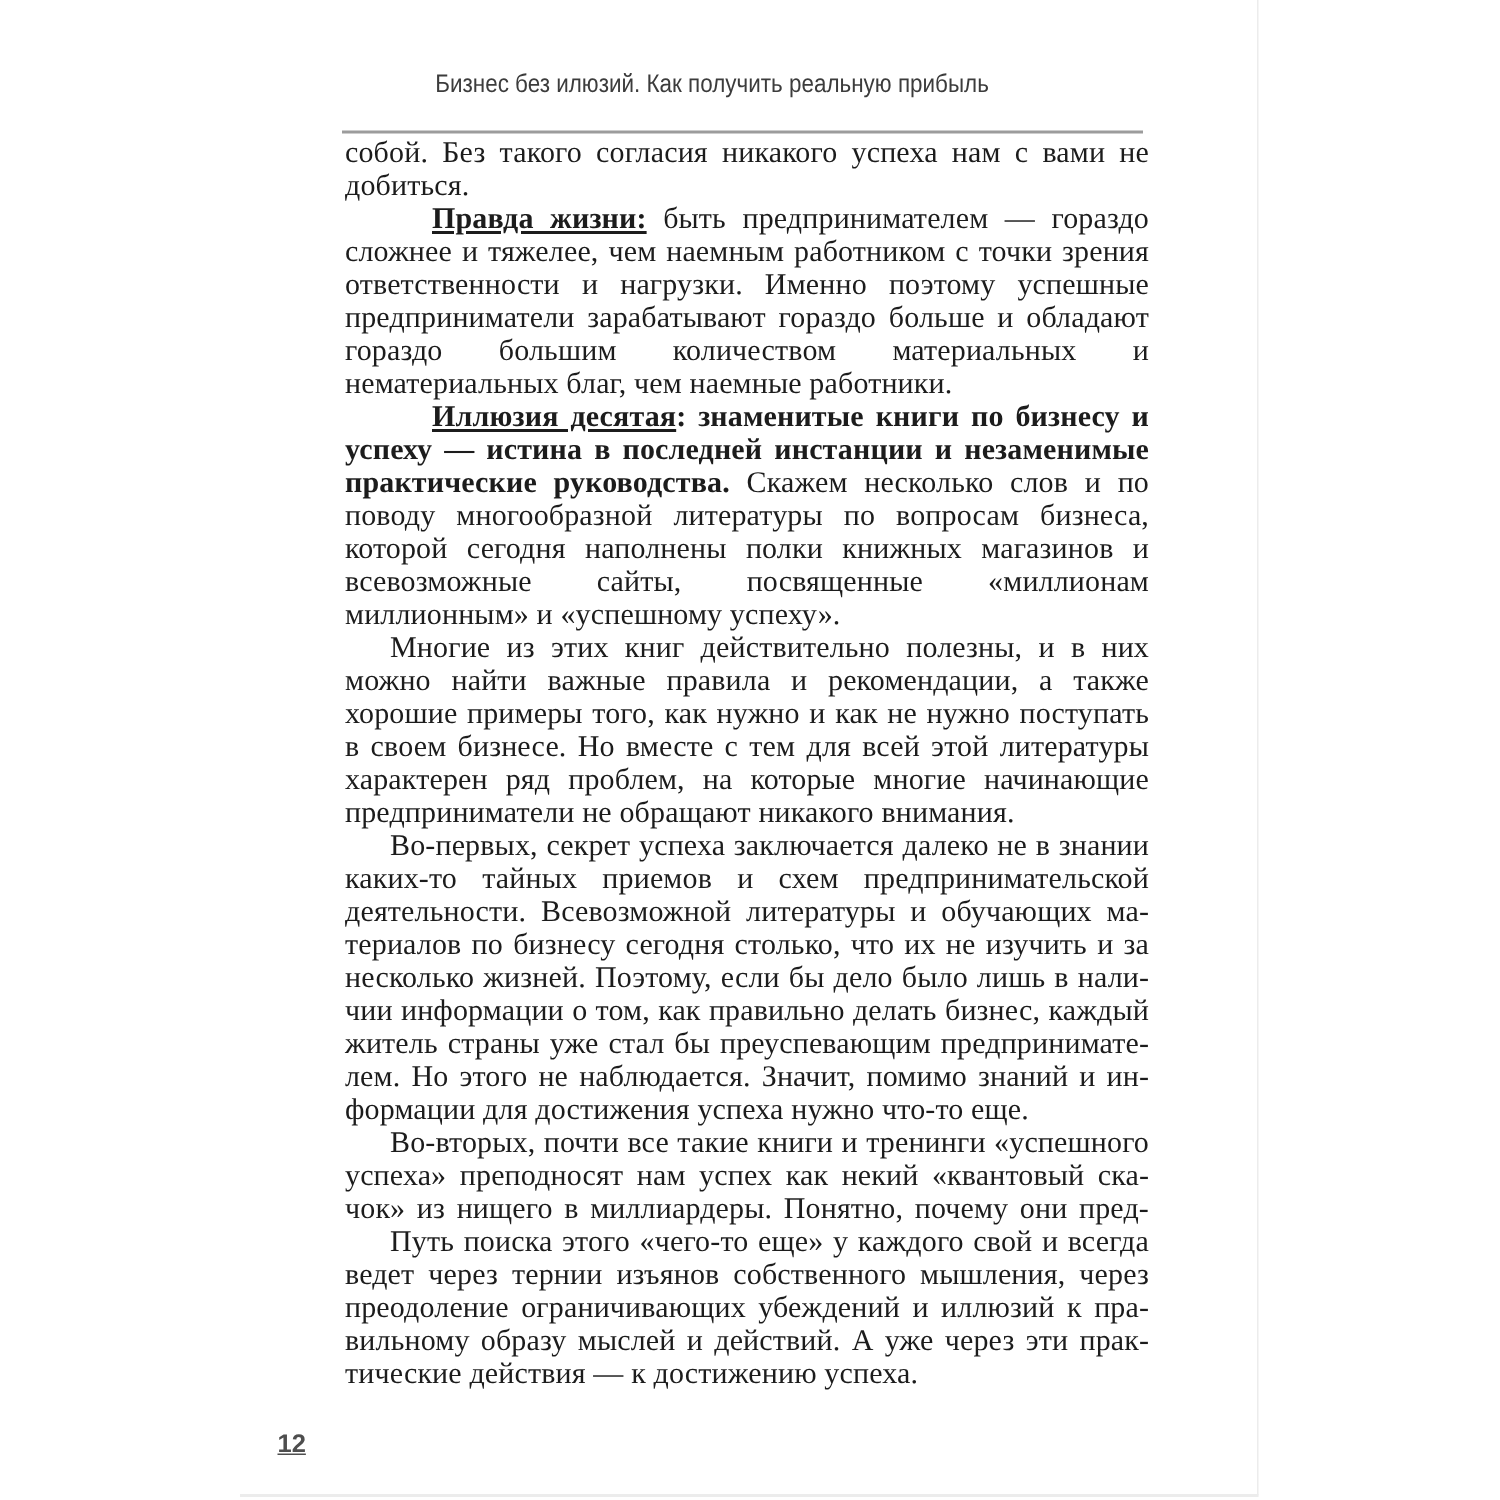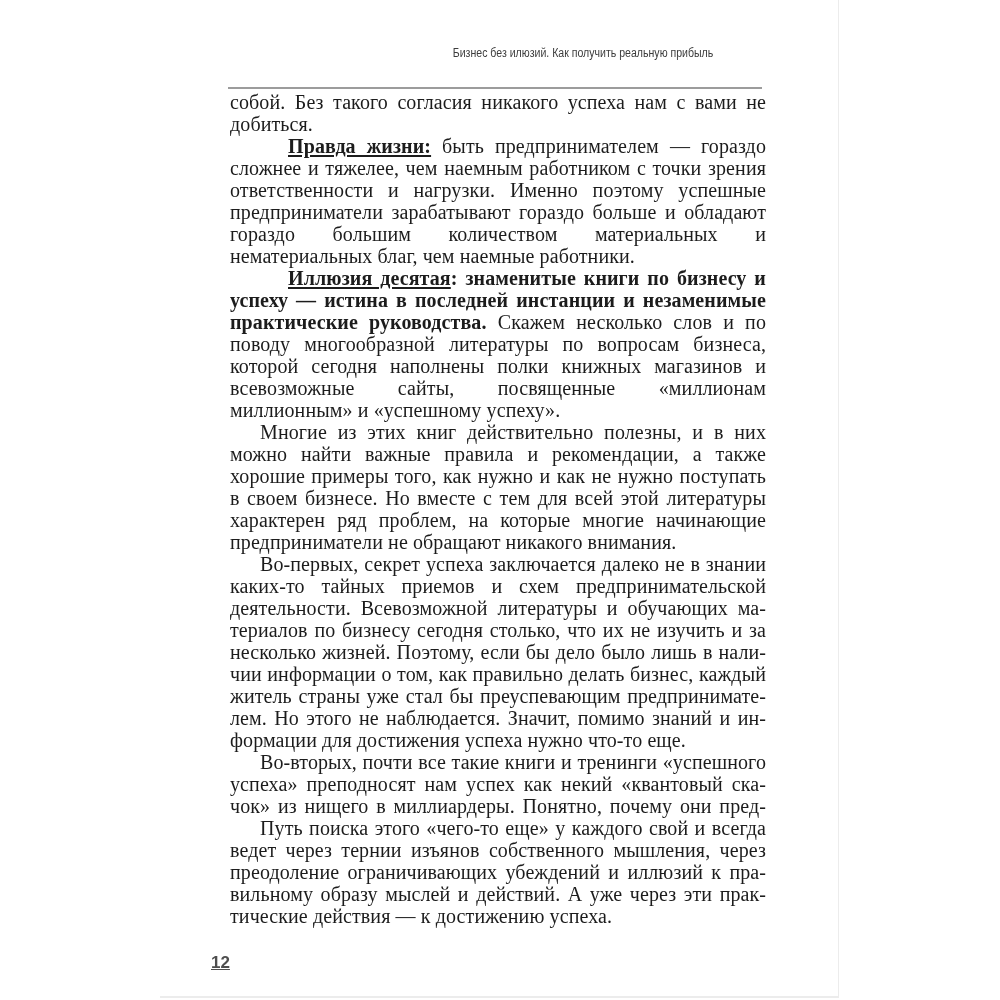--- a/index.html
+++ b/index.html
@@ -30,26 +30,26 @@
   .edge-bottom {
     position: absolute;
     left: 160px;
     top: 996px;
     width: 679px;
     height: 2px;
     background: var(--edge-color, #ececec);
   }
   .running-header {
     position: absolute;
-    left: 230px;
+    left: 242px;
     width: 536px;
     top: 46px;
-    text-align: right;
+    text-align: center;
     font-family: "Liberation Sans", sans-serif;
-    font-size: 12px;
+    font-size: 17px;
     font-weight: 500;
     color: var(--header-color, #3c3c3c);
     white-space: nowrap;
   }
   .running-header .squeeze {
     display: inline-block;
     transform: translateX(-35px) scaleX(0.88);
     transform-origin: center;
   }
   .header-rule {
@@ -75,21 +75,21 @@
     margin: 0;
     padding: 0;
     hyphens: manual;
   }
   .para.indent { text-indent: 30px; }
   .para.jlast { text-align-last: justify; }
   .b { font-weight: bold; }
   .u { text-decoration: underline; text-underline-offset: 2px; margin-left: 28px; }
   .page-number {
     position: absolute;
-    left: 211px;
+    left: 185px;
     top: 953px;
     font-family: "Liberation Sans", sans-serif;
     font-size: 17px;
     font-weight: bold;
     color: var(--pagenum-color, #4e4e4e);
     text-decoration: underline;
   }
 </style>
 </head>
 <body>

